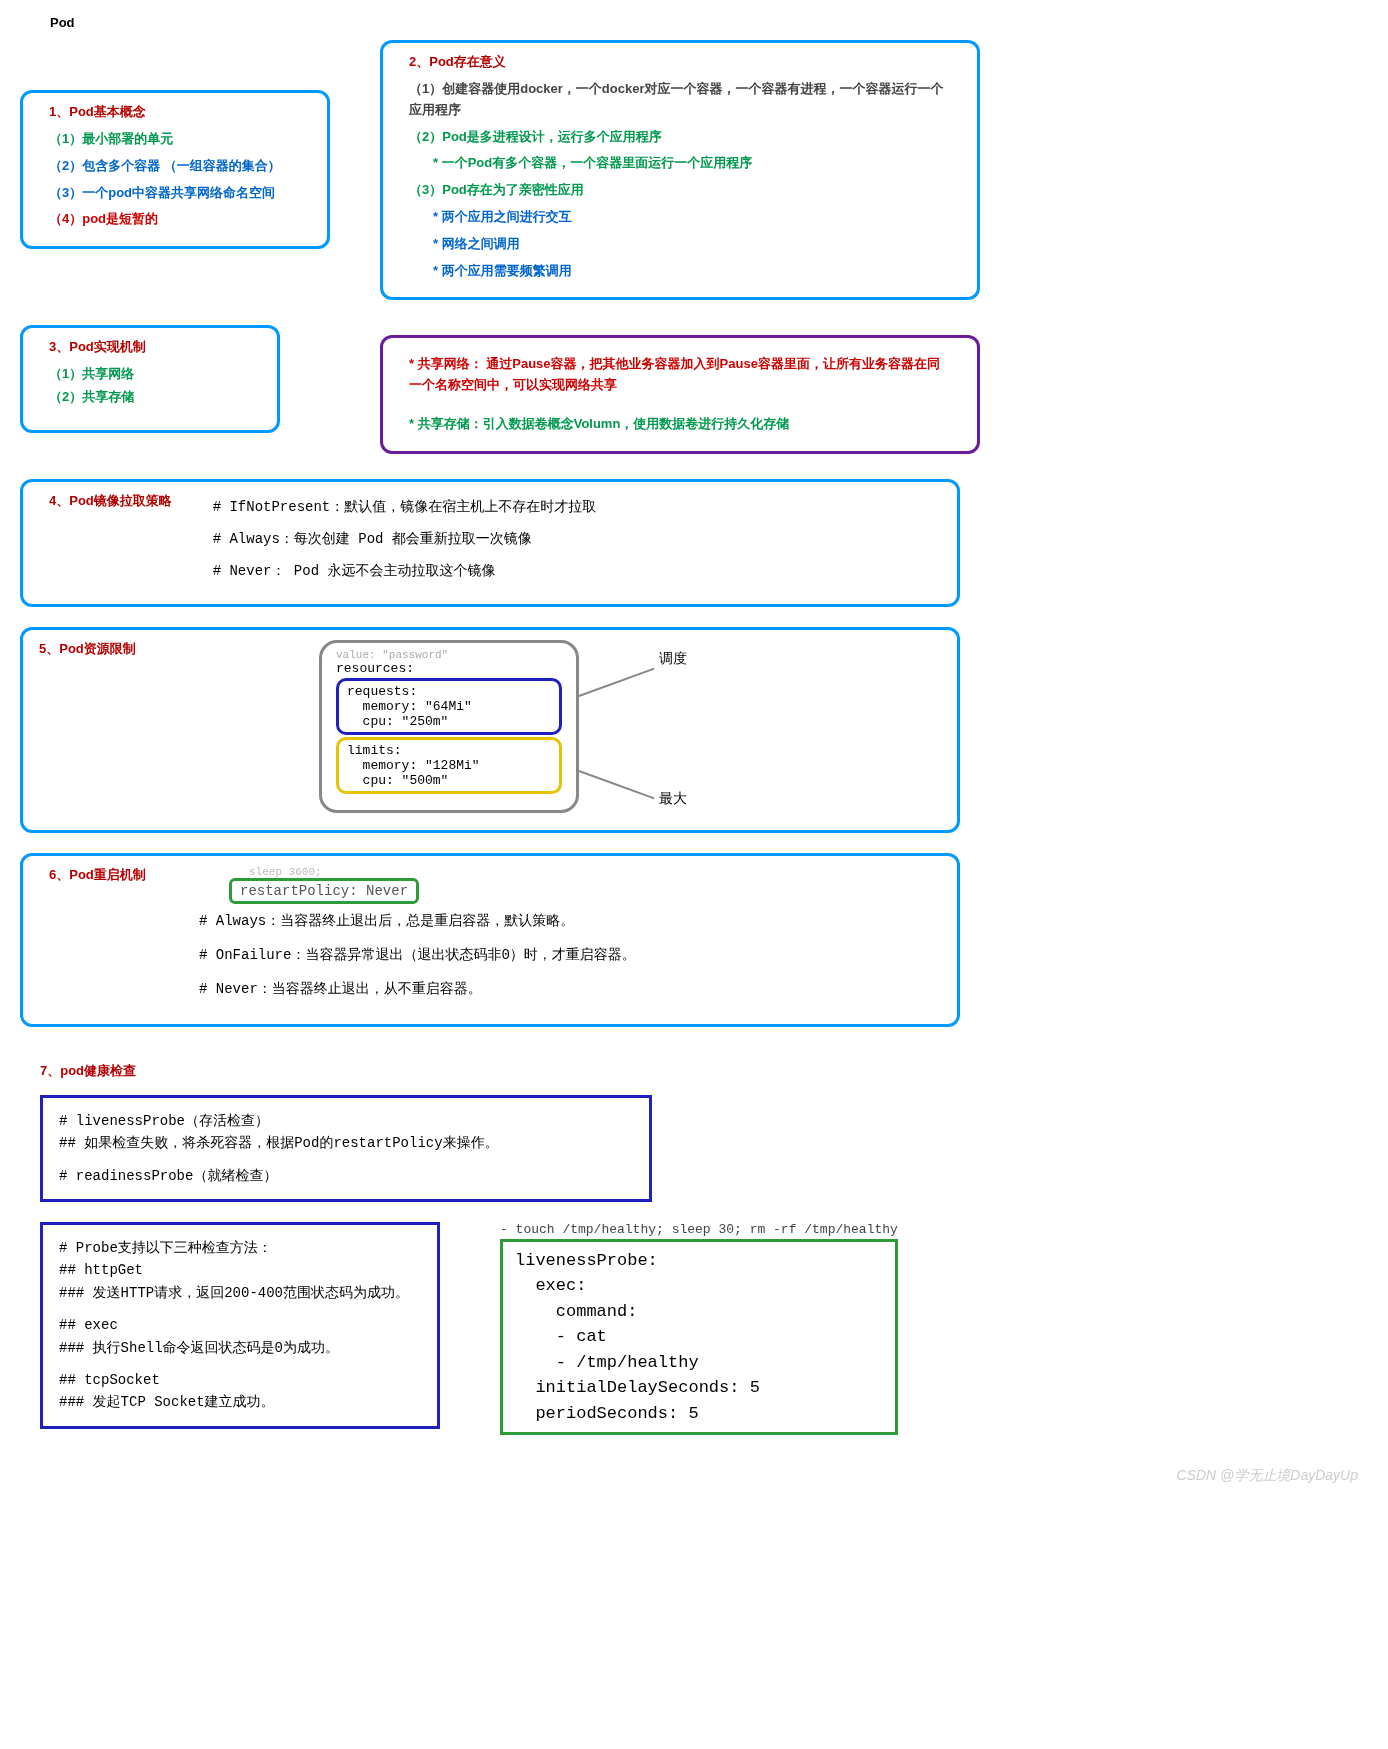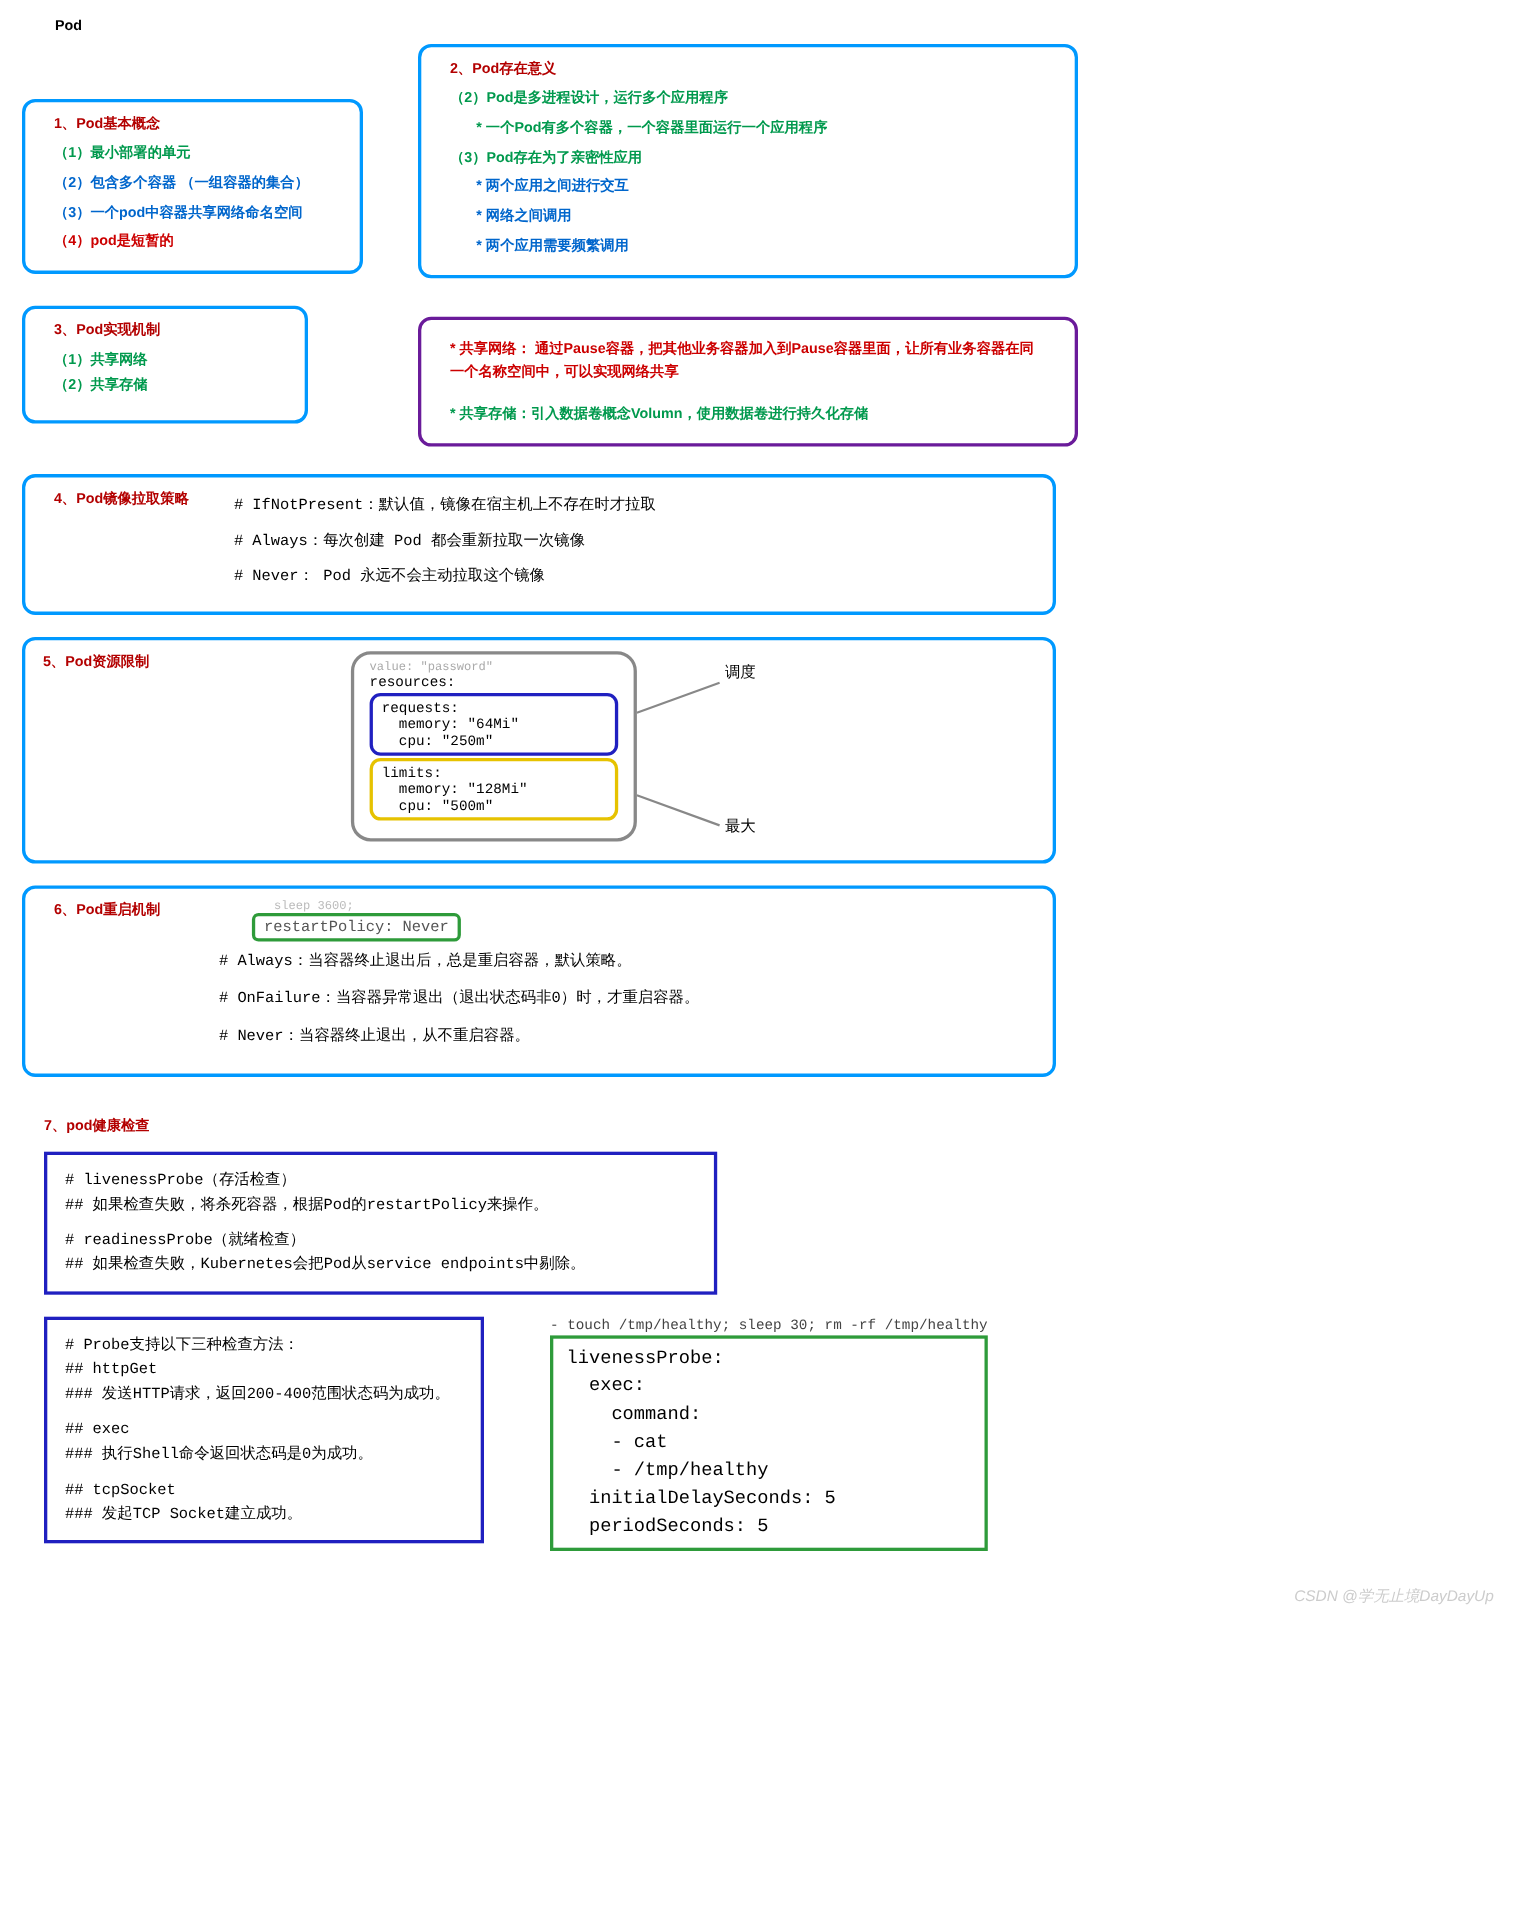--- a/index.html
+++ b/index.html
@@ -48,20 +48,21 @@
       <div class="heading">1、Pod基本概念</div>
       <div class="line c-green">（1）最小部署的单元</div>
       <div class="line c-blue">（2）包含多个容器  （一组容器的集合）</div>
       <div class="line c-blue">（3）一个pod中容器共享网络命名空间</div>
       <div class="line c-red">（4）pod是短暂的</div>
     </div>
   </div>
   <div class="group-right">
     <div class="box box-blue" style="width:600px;">
       <div class="heading">2、Pod存在意义</div>
+      <div class="line c-dark">（1）创建容器使用docker，一个docker对应一个容器，一个容器有进程，一个容器运行一个应用程序</div>
       <div class="line c-green">（2）Pod是多进程设计，运行多个应用程序</div>
       <div class="line c-green indent1">* 一个Pod有多个容器，一个容器里面运行一个应用程序</div>
       <div class="line c-green">（3）Pod存在为了亲密性应用</div>
       <div class="line c-blue indent1">* 两个应用之间进行交互</div>
       <div class="line c-blue indent1">* 网络之间调用</div>
       <div class="line c-blue indent1">* 两个应用需要频繁调用</div>
     </div>
   </div>
 </div>
 
@@ -138,21 +139,20 @@
 <div style="height:25px;"></div>
 
 <div class="sec7">
   <div class="sec7-title">7、pod健康检查</div>
 
   <div class="probe-box" style="width:612px;">
     <div># livenessProbe（存活检查）</div>
     <div>## 如果检查失败，将杀死容器，根据Pod的restartPolicy来操作。</div>
     <div style="height:10px;"></div>
     <div># readinessProbe（就绪检查）</div>
-    <div>## 如果检查失败，Kubernetes会把Pod从service endpoints中剔除。</div>
   </div>
 
   <div class="row7">
     <div class="probe-box" style="width:400px;">
       <div># Probe支持以下三种检查方法：</div>
       <div>## httpGet</div>
       <div>### 发送HTTP请求，返回200-400范围状态码为成功。</div>
       <div style="height:10px;"></div>
       <div>## exec</div>
       <div>### 执行Shell命令返回状态码是0为成功。</div>

